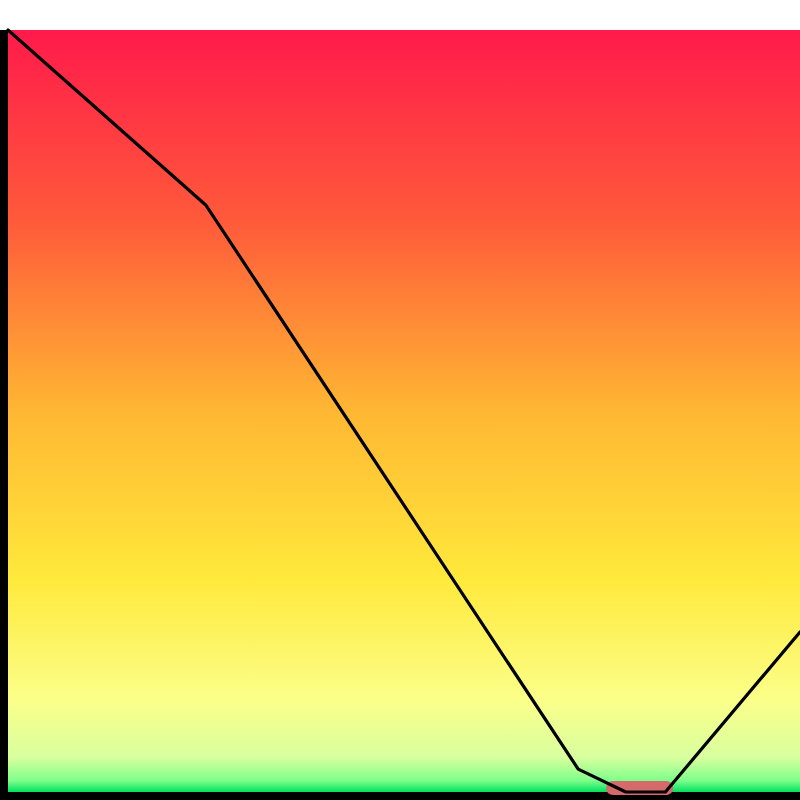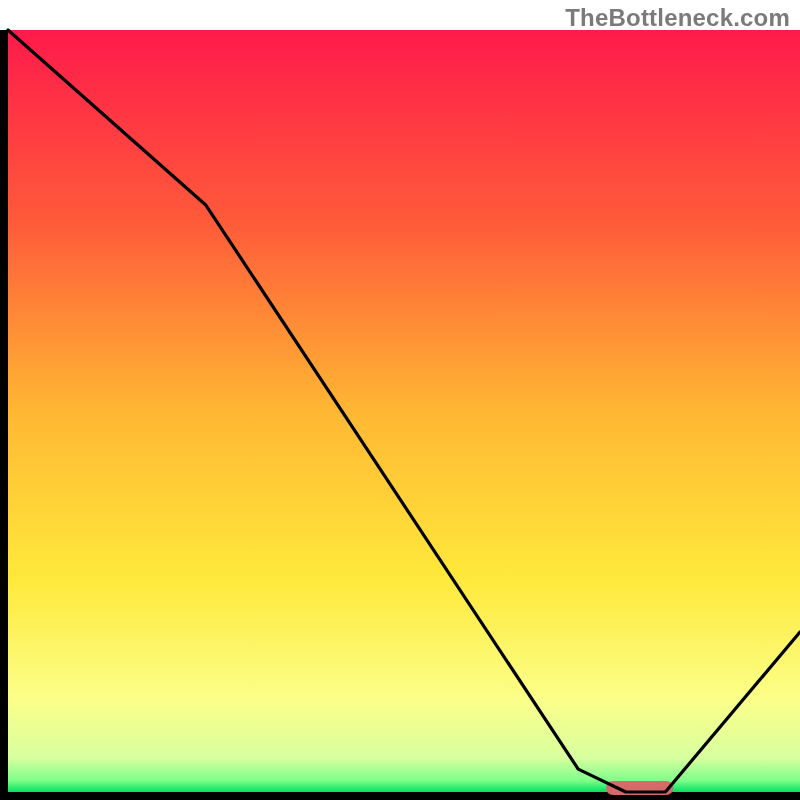--- a/index.html
+++ b/index.html
@@ -28,21 +28,20 @@
   }
   svg {
     display: block;
   }
 </style>
 </head>
 <body>
 
 <div class="container">
 
-  <div class="watermark">TheBottleneck.com</div>
 
   <svg id="chart-svg" width="800" height="800" viewBox="0 0 800 800">
     <defs>
       <linearGradient id="bg-grad" x1="0" y1="0" x2="0" y2="1">
           <stop offset="0.00%" stop-color="#ff1a4b"></stop>
           <stop offset="25.00%" stop-color="#ff5a3a"></stop>
           <stop offset="50.00%" stop-color="#ffb733"></stop>
           <stop offset="72.00%" stop-color="#ffe93b"></stop>
           <stop offset="88.00%" stop-color="#fbff8a"></stop>
           <stop offset="95.50%" stop-color="#d8ff9e"></stop>

